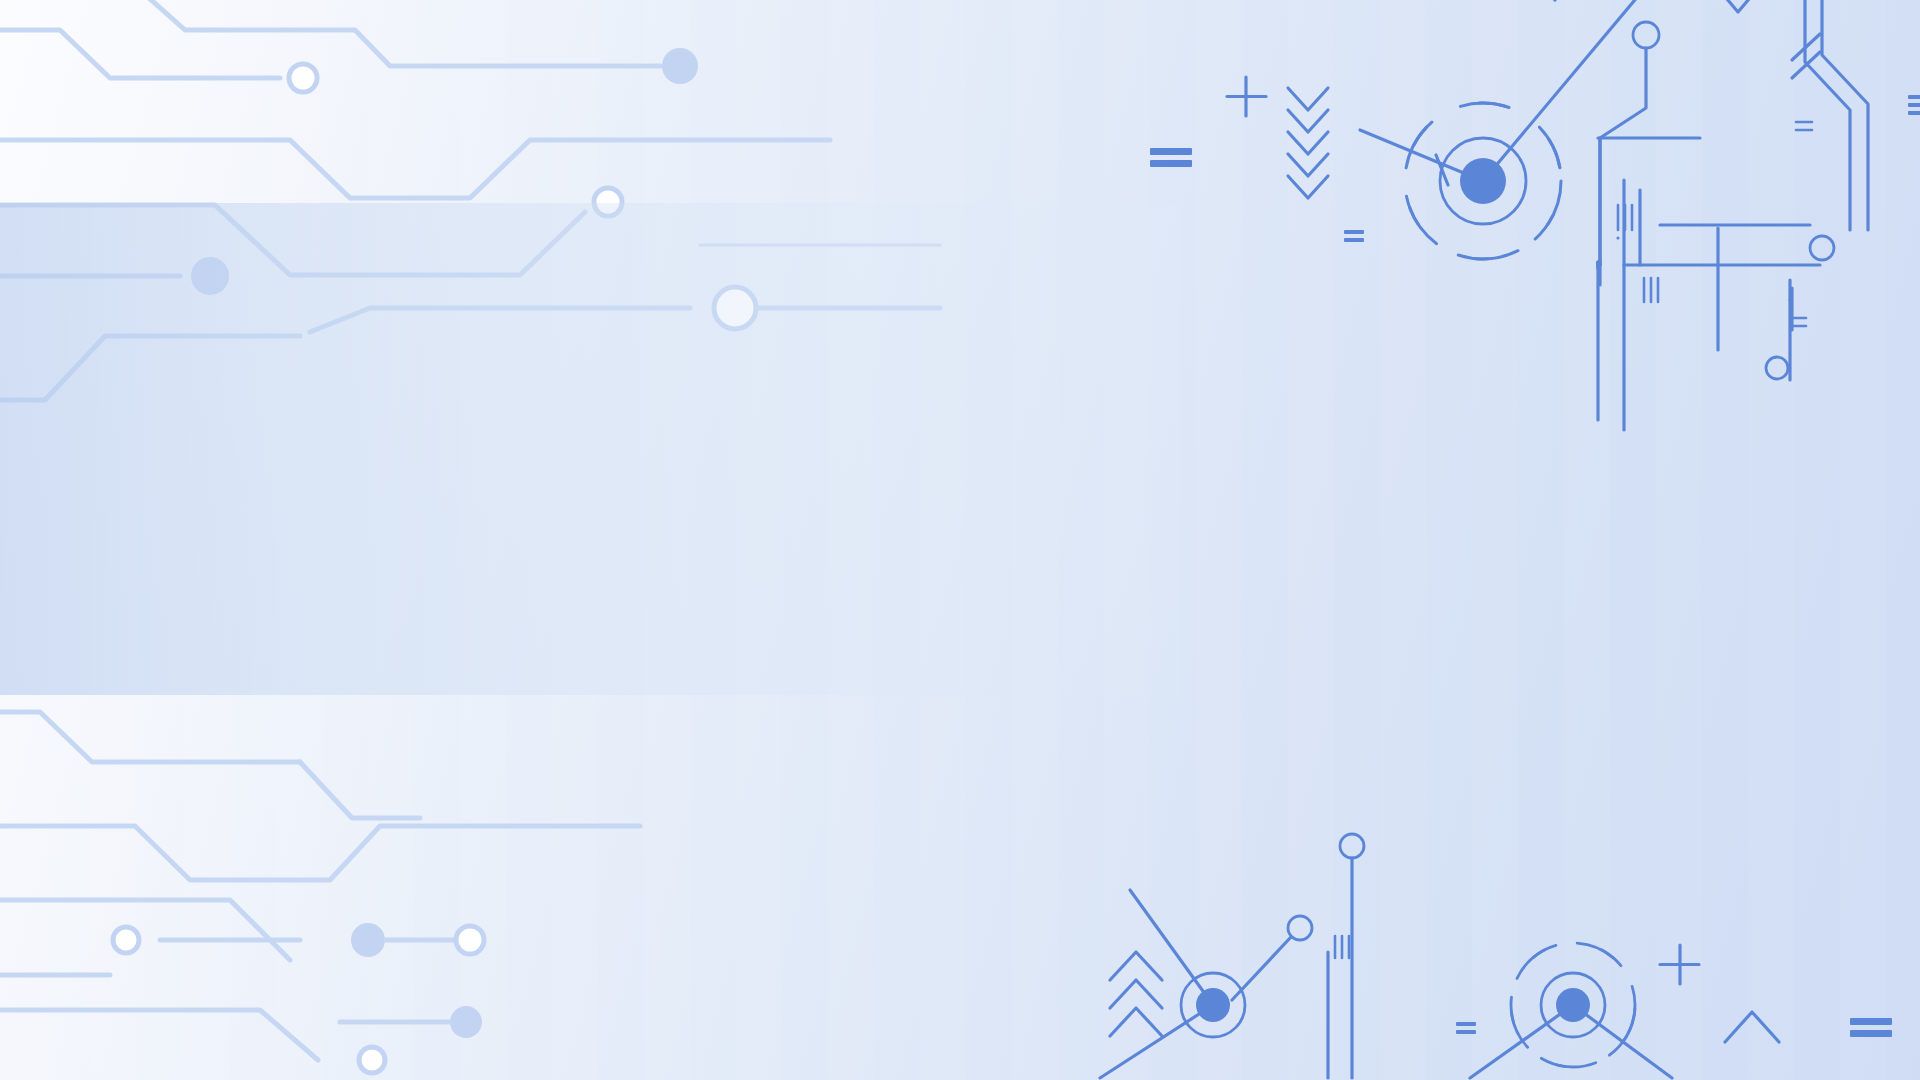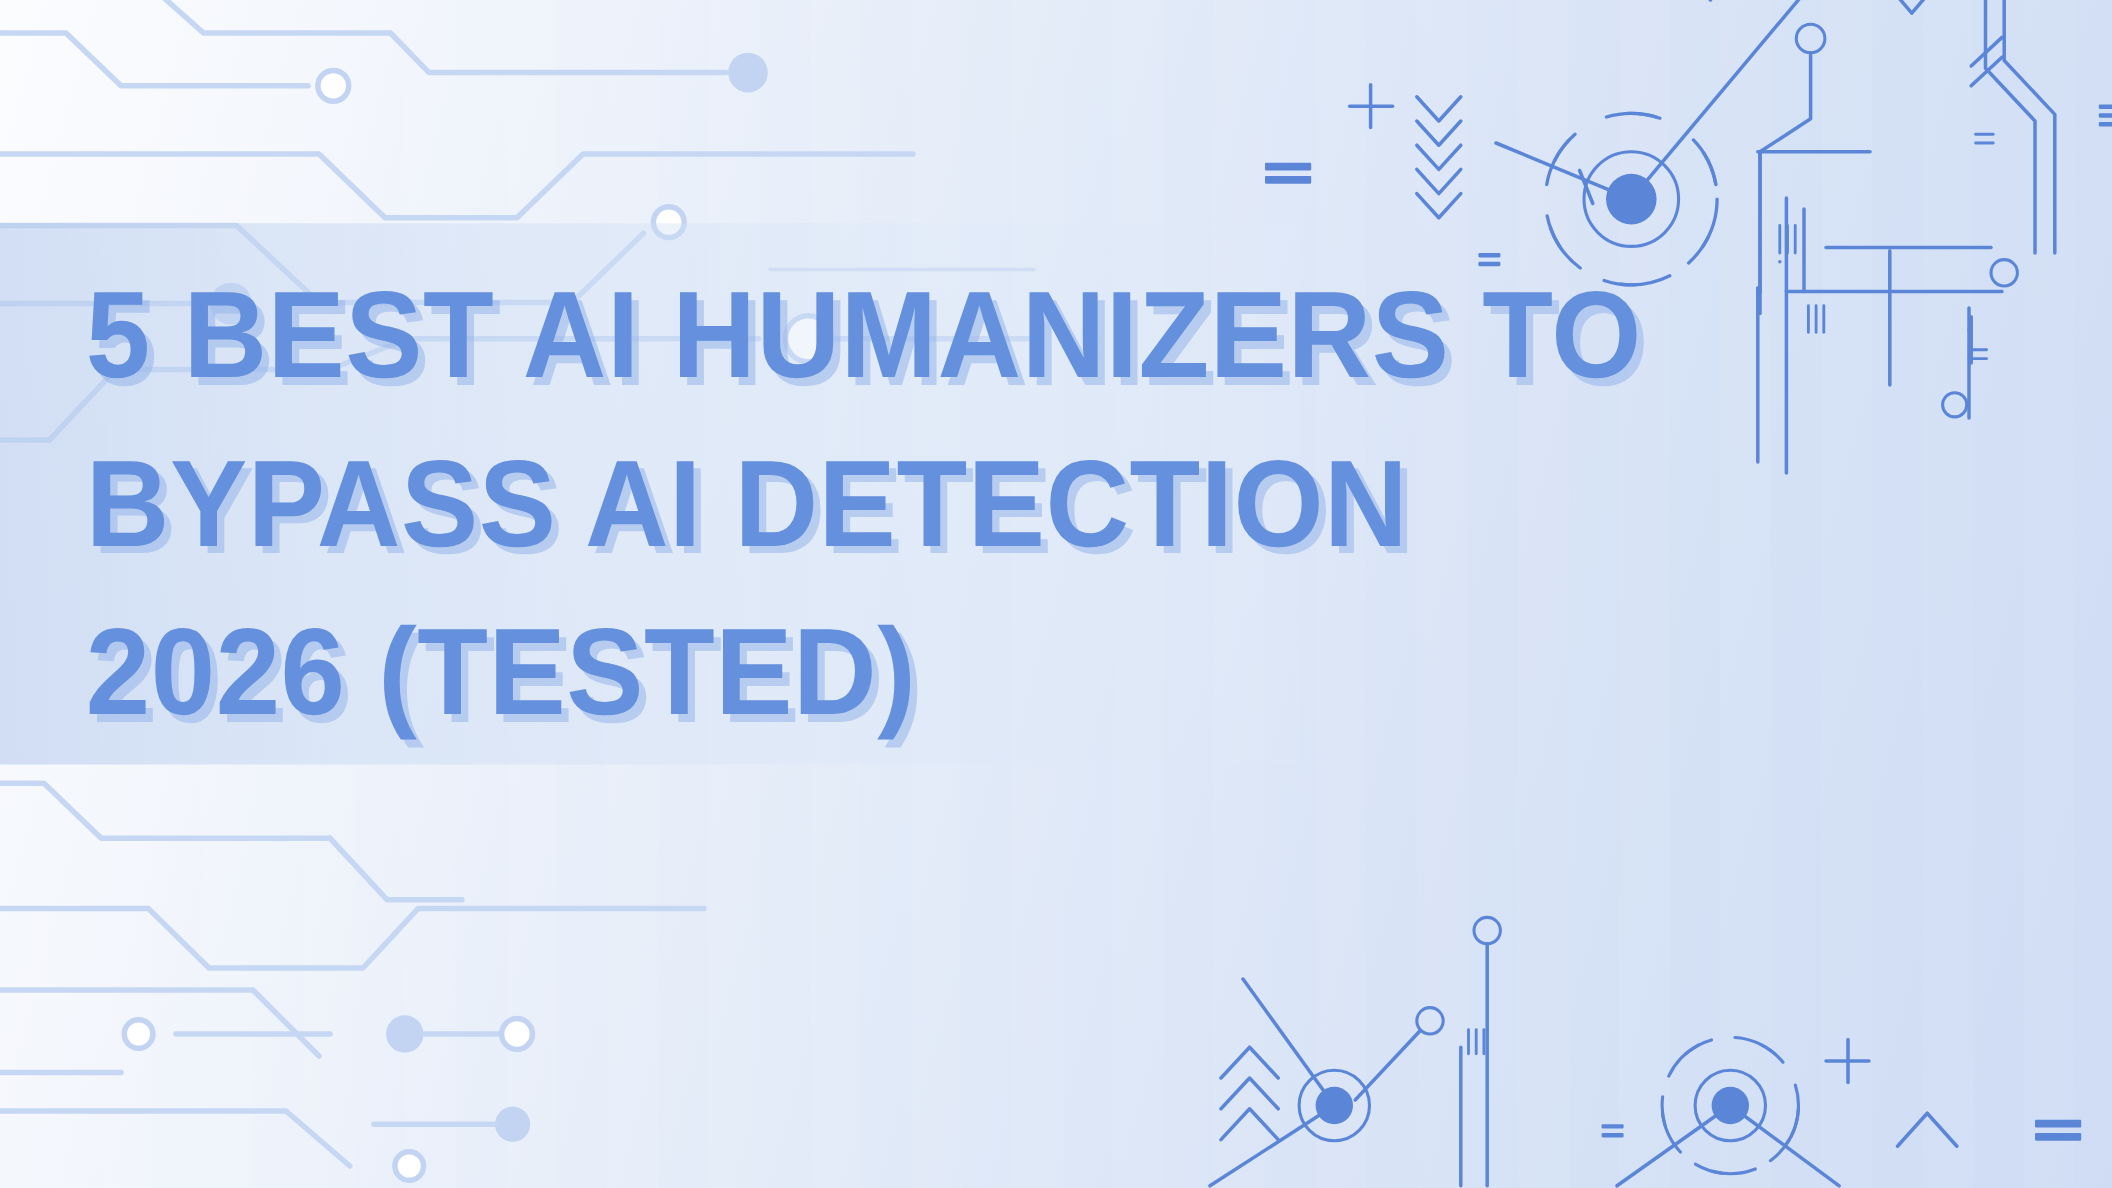--- a/index.html
+++ b/index.html
@@ -307,19 +307,14 @@
       <g>
         <rect class="acc-bar" x="1850" y="1018" width="42" height="7" rx="1"></rect>
         <rect class="acc-bar" x="1850" y="1030" width="42" height="7" rx="1"></rect>
       </g>
     </g>
 
   </svg>
 
   <div id="title-band"></div>
 
-  <div id="title-wrap">
-    <div class="title-line">5 BEST AI HUMANIZERS TO</div>
-    <div class="title-line">BYPASS AI DETECTION</div>
-    <div class="title-line">2026 (TESTED)</div>
-  </div>
 
 </div>
 
 </body></html>

